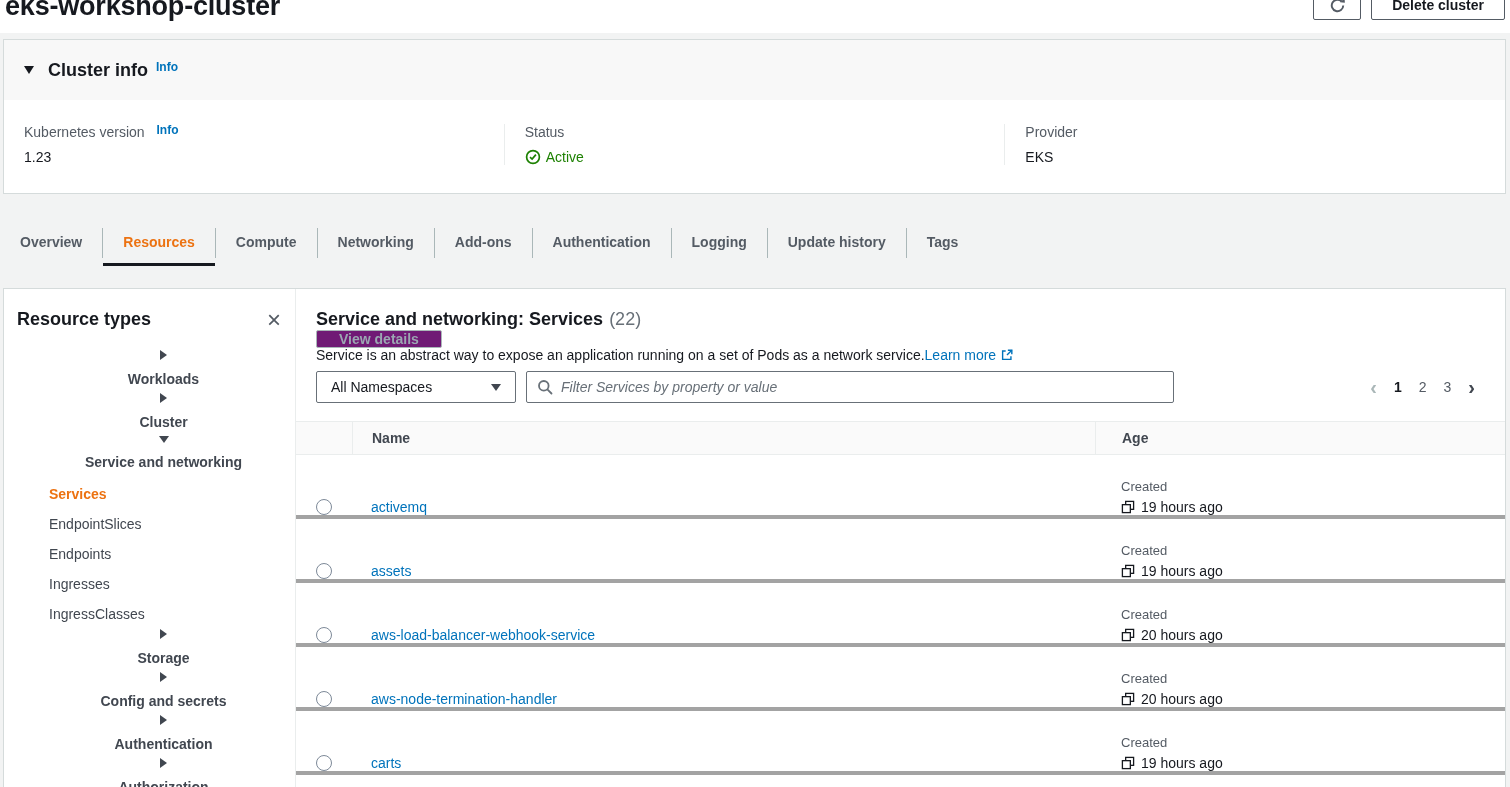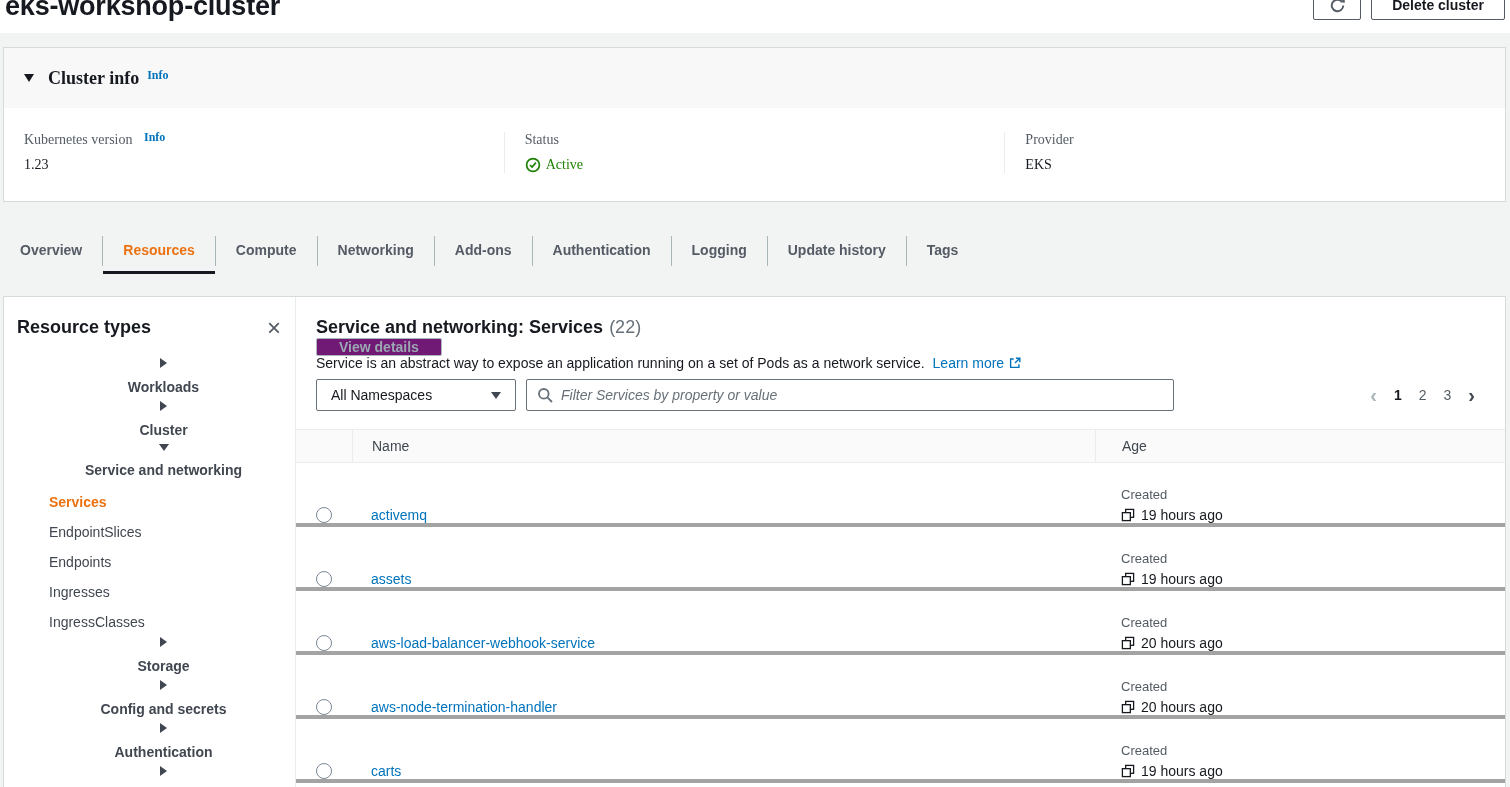--- a/index.html
+++ b/index.html
@@ -17,21 +17,21 @@
   .top-actions { position:absolute; right:5px; top:-10px; display:flex; gap:10px; }
   .btn {
     height:30px; background:#fff; border:1px solid #545b64; border-radius:2px;
     font-weight:700; font-size:14px; color:#16191f; display:flex;
     align-items:center; justify-content:center; cursor:pointer;
     font-family:"Liberation Sans",sans-serif;
   }
   .btn-icon { width:48px; }
   .btn-delete { padding:0 20px; }
   
-  .cluster-card { margin:14px 4px 0 3px; background:#fff; border:1px solid #d5dbdb;font-family:Liberation Serif, serif; }
+  .cluster-card { margin:6px 4px 0 3px; background:#fff; border:1px solid #d5dbdb; }
   .cluster-card-header {
     background:#f8f8f8; height:60px; display:flex; align-items:center; padding-left:20px;
   }
   .cluster-card-title { font-size:18px; font-weight:700; margin-left:14px; }
   .info-link { color:#0073bb; font-size:12px; font-weight:700; margin-left:8px; cursor:pointer; position:relative; top:-3px; }
   .cluster-fields { display:flex; padding:24px 0 28px 0; background:#fff; }
   .cluster-field { flex:1; padding-left:20px; }
   .cluster-field + .cluster-field { border-left:1px solid #eaeded; }
   .field-label { color:#545b64; font-size:14px; }
   .field-value { margin-top:9px; font-size:14px; color:#16191f; display:flex; align-items:center; }
@@ -68,21 +68,21 @@
   .main { flex:1; padding:20px 20px 0 20px; min-width:0; }
   .main-title-row { display:flex; align-items:flex-start; justify-content:space-between; height:30px;flex-direction:column; }
   .main-title { font-size:18px; font-weight:700; }
   .main-count { font-size:18px; font-weight:400; color:#687078; margin-left:6px; }
   .btn-disabled {
     height:30px; background:#701a75; border:1px solid #aab7b8; border-radius:2px;
     color:#9ba7b2; font-weight:700; font-size:14px; padding:0 22px;
     display:flex; align-items:center; cursor:default;
   }
   .desc-row { margin-top:8px; font-size:14px; color:#16191f; display:flex; align-items:center; }
-  .learn-more { color:#0073bb; margin-left:8px; cursor:pointer; display:flex; align-items:center; gap:4px; }
+  .learn-more { color:#0073bb; margin-left:0; cursor:pointer; display:flex; align-items:center; gap:4px; }
   .filter-row { margin-top:8px; display:flex; align-items:center; }
   .ns-select {
     width:200px; height:32px; border:1px solid #687078; border-radius:2px; background:#fff;
     display:flex; align-items:center; justify-content:space-between; padding:0 14px; cursor:pointer;
   }
   .search-box {
     width:648px; height:32px; border:1px solid #687078; border-radius:2px; background:#fff;
     margin-left:10px; display:flex; align-items:center; padding:0 10px; gap:8px;
   }
   .search-box input {
@@ -92,21 +92,21 @@
   .search-box input::placeholder { color:#687078; font-style:italic; }
   .pagination { margin-left:auto; display:flex; align-items:center; gap:17px; padding-right:10px; }
   .pg-chev { font-size:20px; font-weight:700; line-height:1; cursor:pointer; }
   .pg-prev { color:#aab7b8; }
   .pg-next { color:#414750; }
   .pg-num { font-size:14px; color:#545b64; cursor:pointer; }
   .pg-num.current { font-weight:700; color:#16191f; }
   
   .table { margin:18px -20px 0 -20px; }
   .thead { display:flex; background:#fafafa; height:34px; border-top:1px solid #eaeded; border-bottom:1px solid #eaeded; align-items:center; }
-  .th { font-weight:400; font-size:14px; color:#414750; }
+  .th { font-weight:700; font-size:14px; color:#414750; }
   .col-sel { width:56px; flex:none; display:flex; align-items:center; justify-content:center; }
   .col-name { flex:1; padding-left:19px; min-width:0; }
   .col-age { width:410px; flex:none; padding-left:26px; }
   .thead .col-name, .thead .col-age { border-left:1px solid #eaeded; align-self:stretch; display:flex; align-items:center; }
   .trow { display:flex; height:64px; border-bottom:4px solid #a3a3a3; align-items:flex-end; }
   .radio { width:16px; height:16px; border:1px solid #7d8998; border-radius:50%; background:#fff; display:inline-block; cursor:pointer; }
   .rlink { color:#0073bb; text-decoration:none; font-size:14px; cursor:pointer; }
   .cell-age-inner { display:flex; flex-direction:column; justify-content:center; gap:5px; }
   .created { color:#545b64; font-size:13px; }
   .agev { display:flex; align-items:center; gap:6px; color:#16191f; font-size:14px; }

